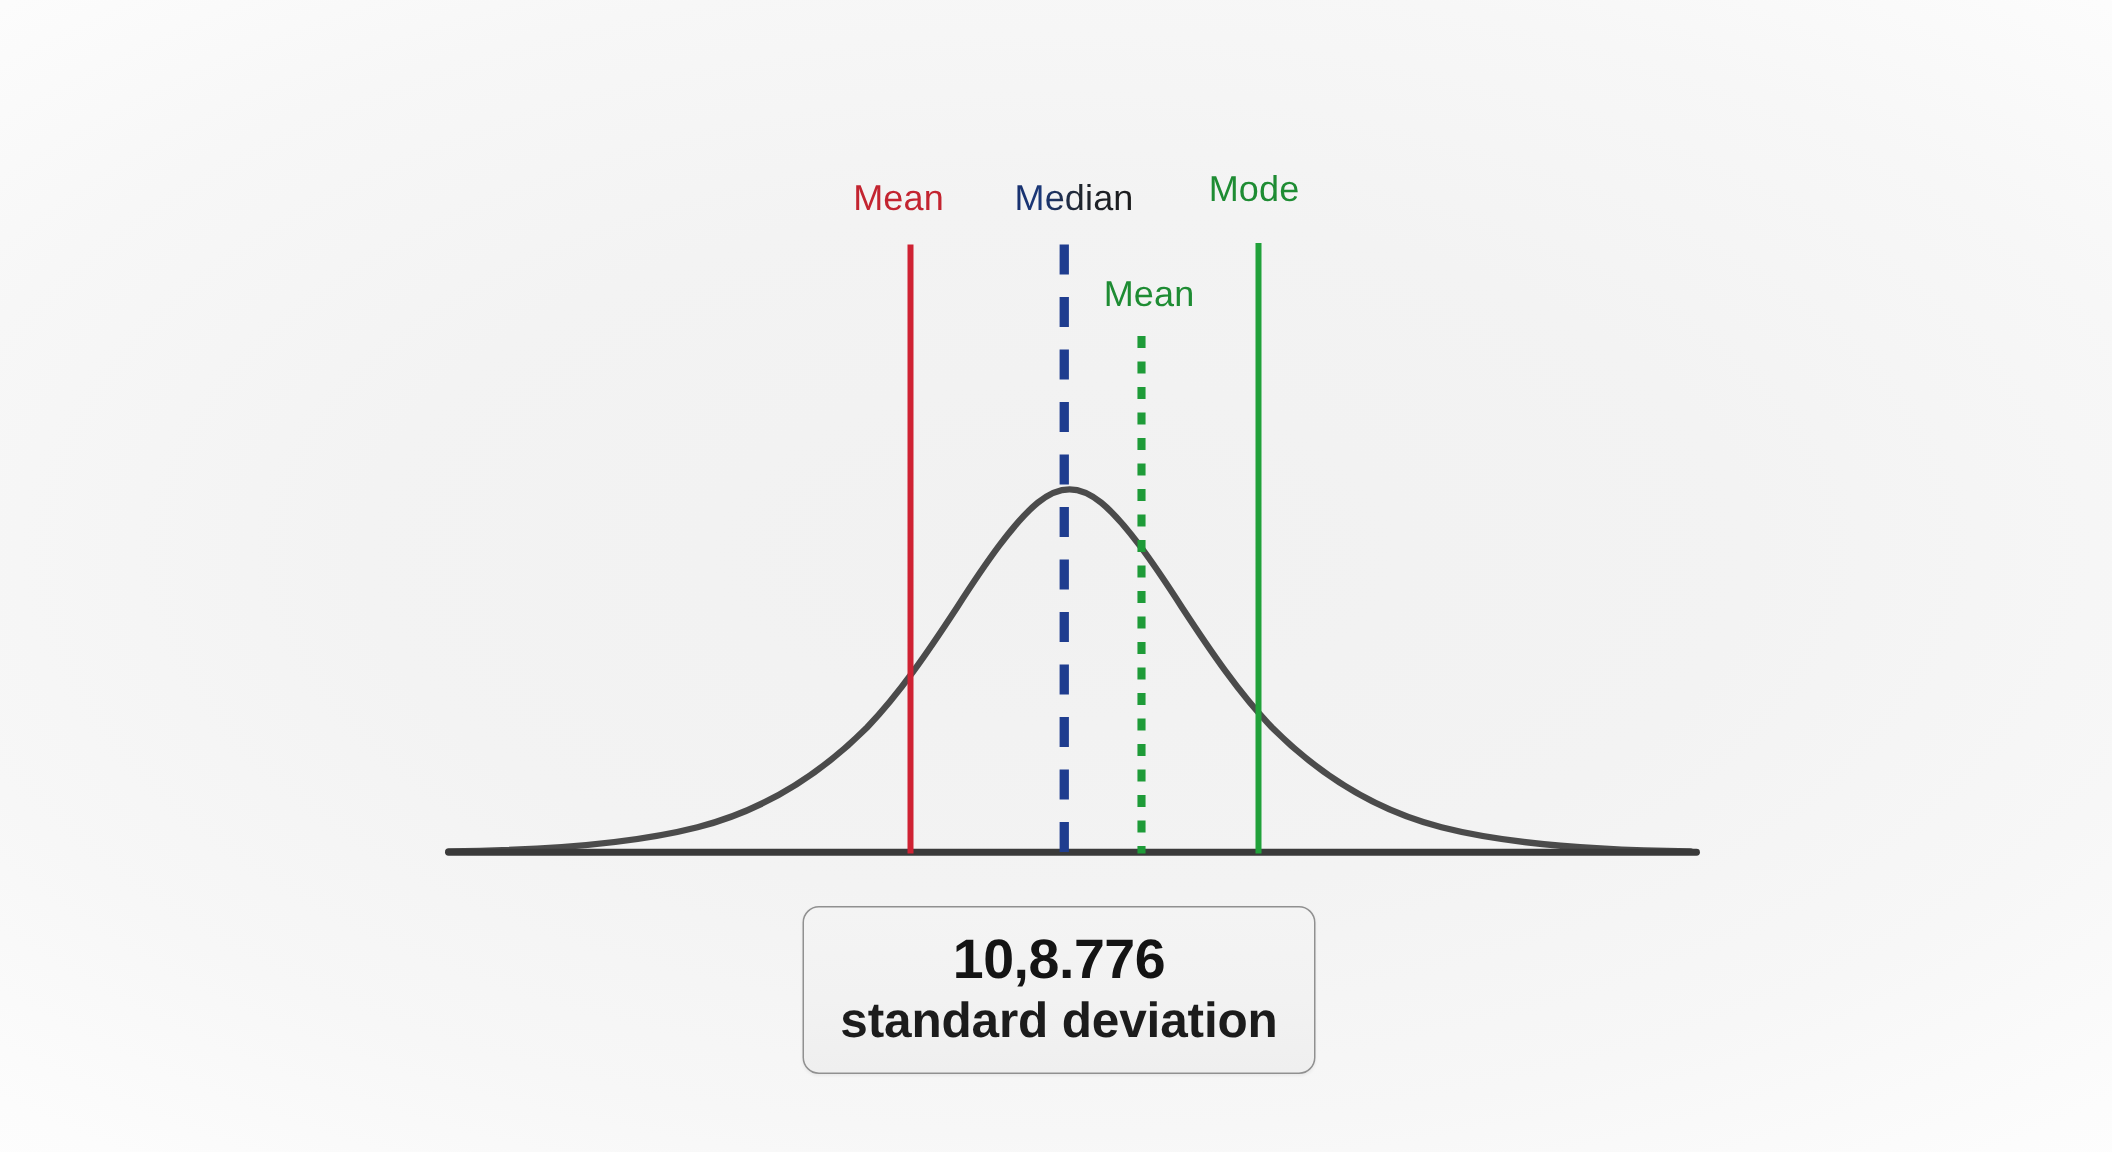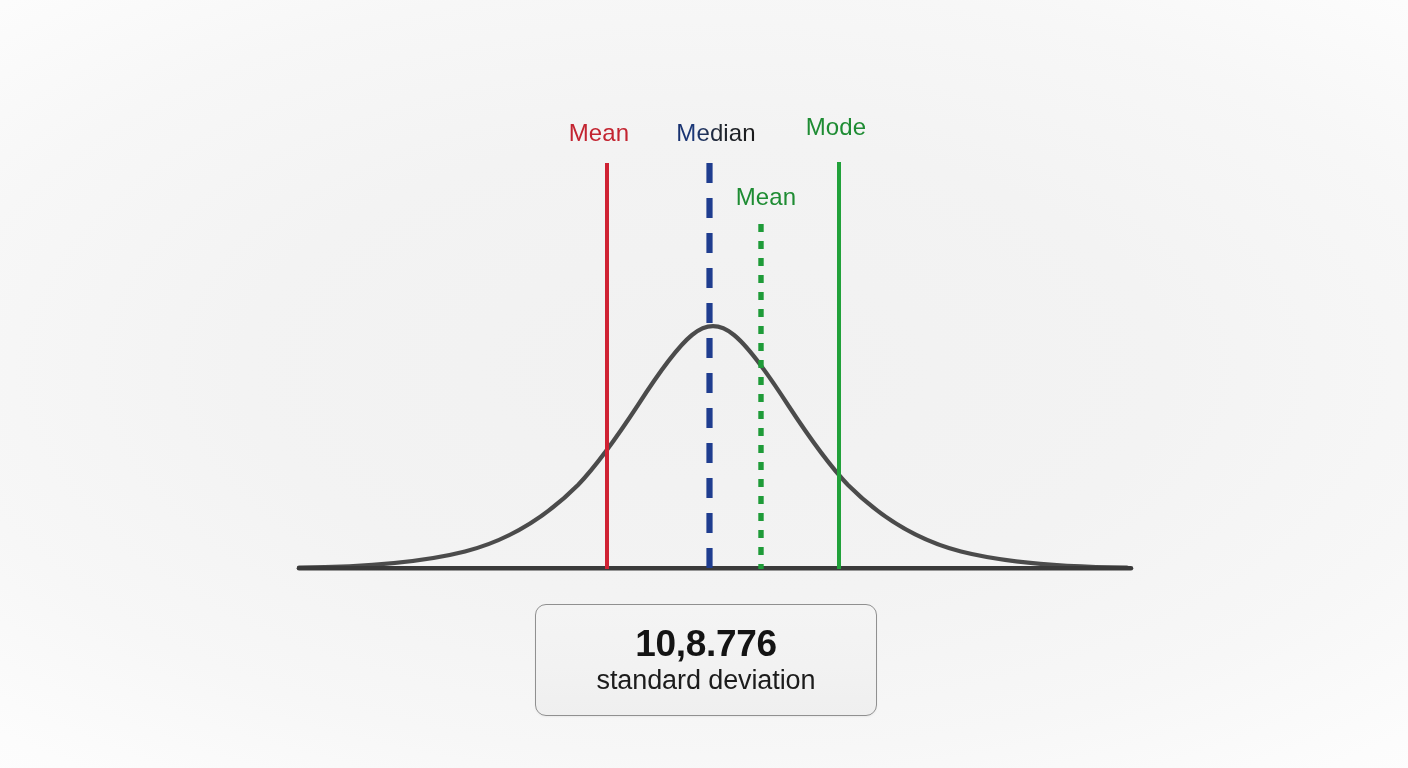--- a/index.html
+++ b/index.html
@@ -71,22 +71,22 @@
   #stat-value {
     font-family: "Liberation Sans", sans-serif;
     font-size: 37px;
     font-weight: 700;
     color: #141414;
     letter-spacing: -0.3px;
     line-height: 1.05;
   }
   #stat-caption {
     font-family: "Liberation Sans", sans-serif;
-    font-size: 27px;
-    font-weight: 400;
+    font-size: 33px;
+    font-weight: 700;
     color: #1c1c1c;
     letter-spacing: -0.1px;
     line-height: 1.1;
   }
 </style>
 </head>
 <body>
 
 <div id="canvas">
 

